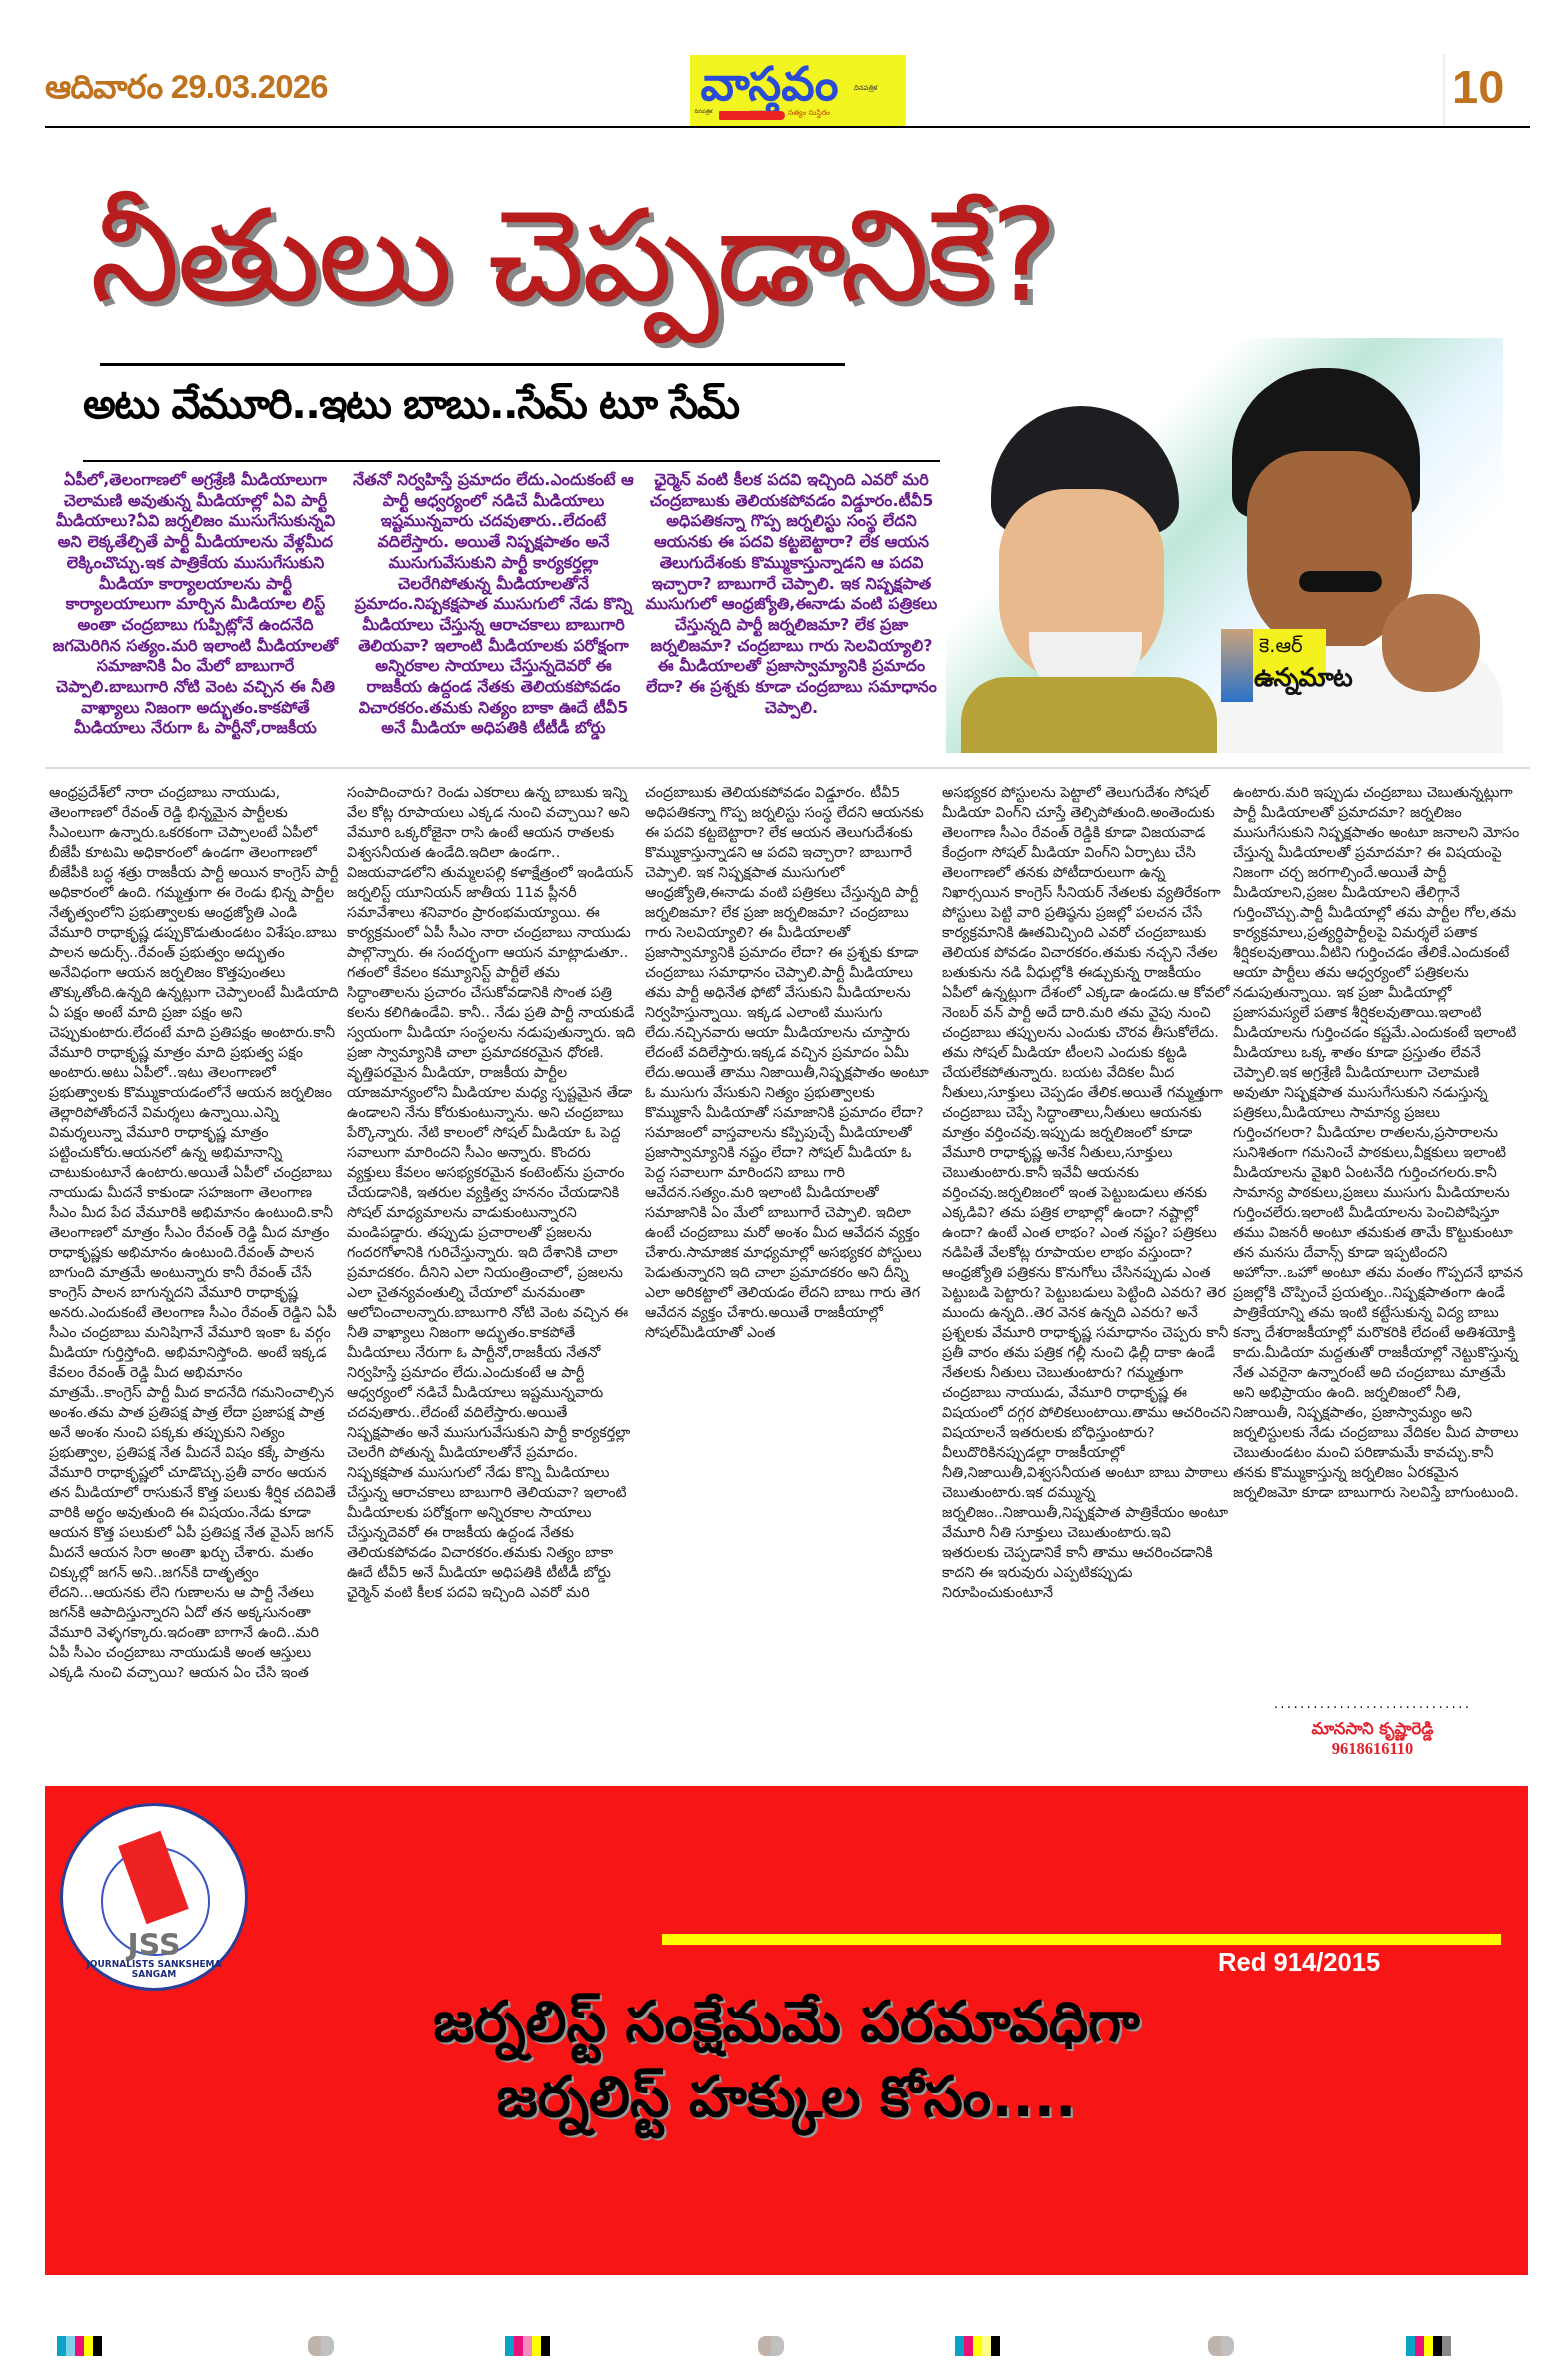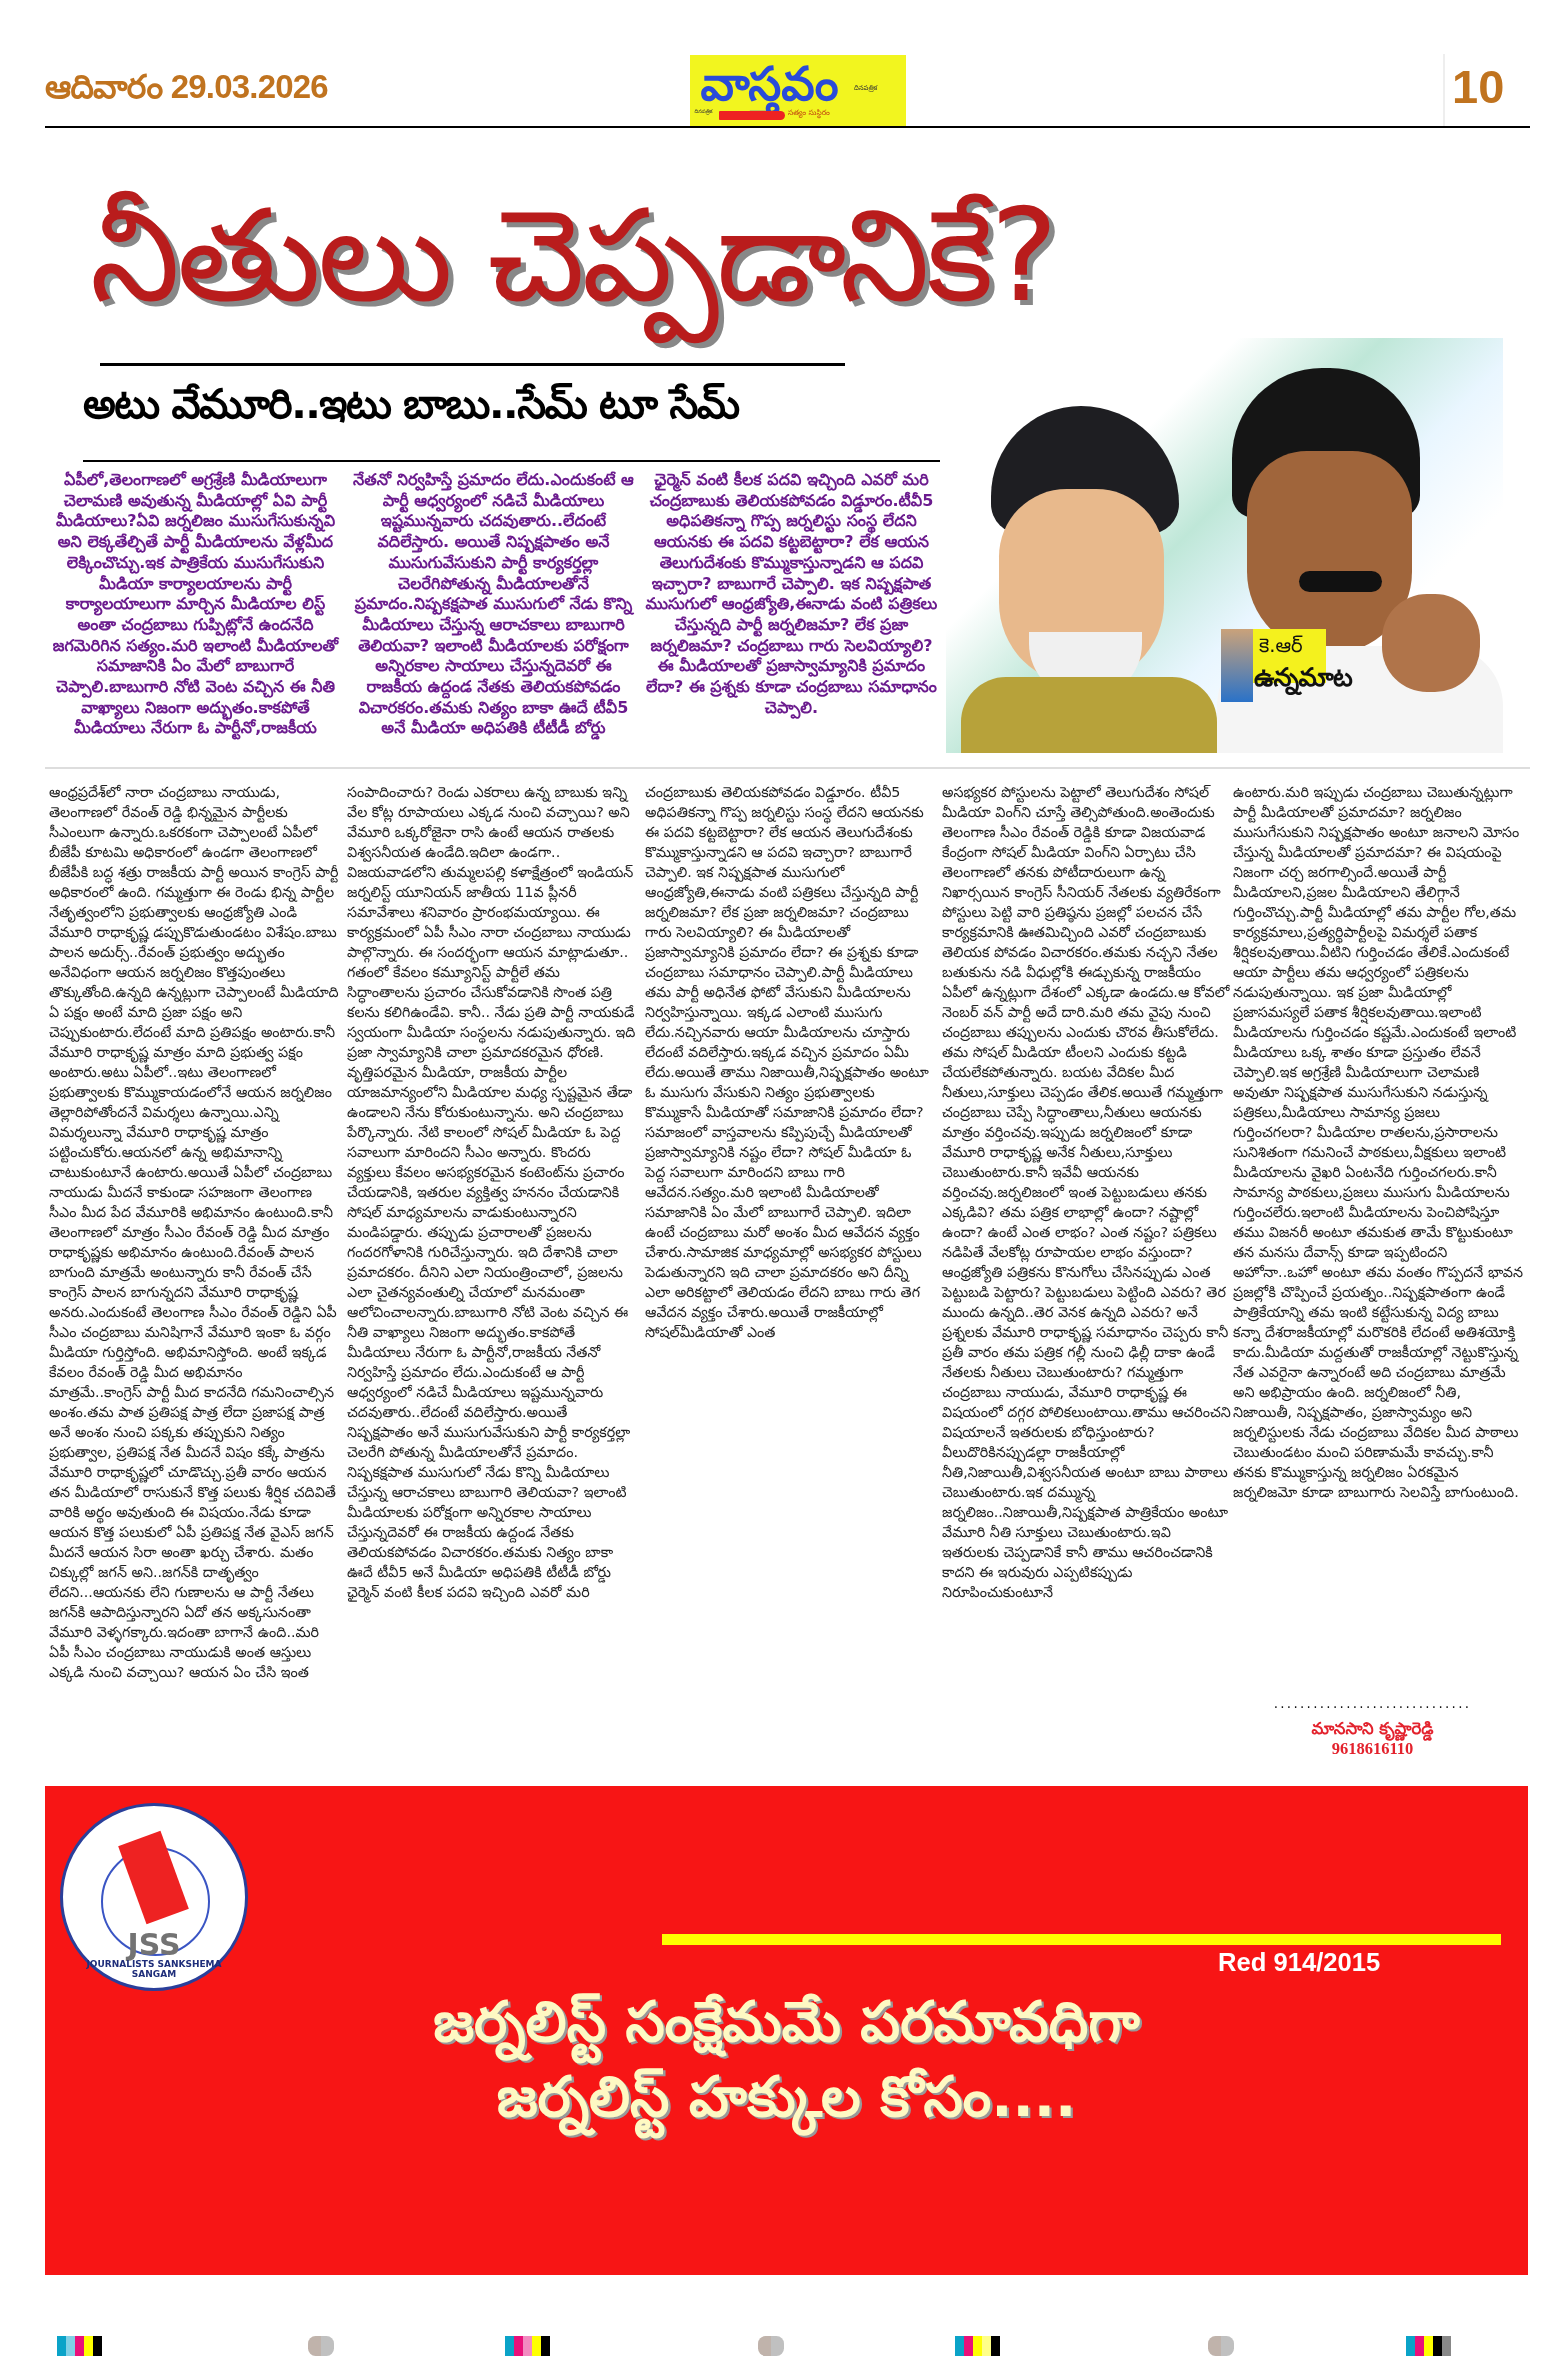--- a/index.html
+++ b/index.html
@@ -42,21 +42,21 @@
   .sig-phone{position:absolute;left:1271px;top:1739px;width:203px;text-align:center;font-size:16.5px;color:#e3222d;font-weight:bold;font-family:"Liberation Serif",serif;}
   .ad{position:absolute;left:45px;top:1786px;width:1483px;height:489px;background:#f71515;}
   .ad-logo{position:absolute;left:15px;top:16.5px;width:188px;height:188px;border-radius:50%;background:#fff;border:3px solid #2a3f9a;box-sizing:border-box;}
   .ad-logo .globe{position:absolute;left:38px;top:41px;width:105px;height:105px;border-radius:50%;border:2.3px solid #3a55c4;}
   .ad-logo .fist{position:absolute;left:68px;top:30px;width:45px;height:83px;background:#e22;transform:rotate(-20deg);}
   .ad-logo .jss{position:absolute;left:0;top:89px;width:100%;text-align:center;font-size:30px;font-weight:bold;color:#737373;margin-top:32px;}
   .ad-logo .ring{position:absolute;left:0;top:153px;width:100%;text-align:center;font-size:9px;font-weight:bold;color:#1f2e7a;}
   .ad-title{position:absolute;left:218px;top:19px;font-size:98px;font-weight:bold;color:#ffff00;text-shadow:4.5px 4.5px 0 #000;letter-spacing:-2.3px;white-space:nowrap;line-height:135px;}
   .ad-underline{position:absolute;left:617px;top:148px;width:839px;height:10.5px;background:#ffff00;}
   .ad-reg{position:absolute;left:1173px;top:162px;font-size:25.6px;font-weight:bold;color:#fff;font-family:"Liberation Sans",sans-serif;}
-  .ad-line{position:absolute;left:0;width:100%;text-align:center;font-size:56px;font-weight:bold;color:#fef9c3;text-shadow:2.3px 2.3px 0 #999;white-space:nowrap;}
+  .ad-line{position:absolute;left:0;width:100%;text-align:center;font-size:56px;font-weight:bold;color:#000000;text-shadow:2.3px 2.3px 0 #999;white-space:nowrap;}
   .ad-bottom{position:absolute;left:0;top:429px;width:100%;height:60px;background:#0707c9;border-bottom:4.5px solid #a77;}
   .ad-bottom-text{position:absolute;left:0;top:0;width:100%;text-align:center;font-size:44px;font-weight:bold;color:#ffff00;text-shadow:2.3px 2.3px 0 #000;line-height:60px;white-space:nowrap;}
   .regmarks{position:absolute;top:2336px;height:19.6px;display:flex;}
   .regmarks span{display:block;width:9px;height:19.6px;}
   .regdot{position:absolute;top:2336px;width:25.6px;height:19.6px;border-radius:7.5px;background:linear-gradient(90deg,#c0b3ab 50%,#c0c0c0 50%);}
 </style>
 </head>
 <body>
 
 <div class="hdr-date">ఆదివారం 29.03.2026</div>

